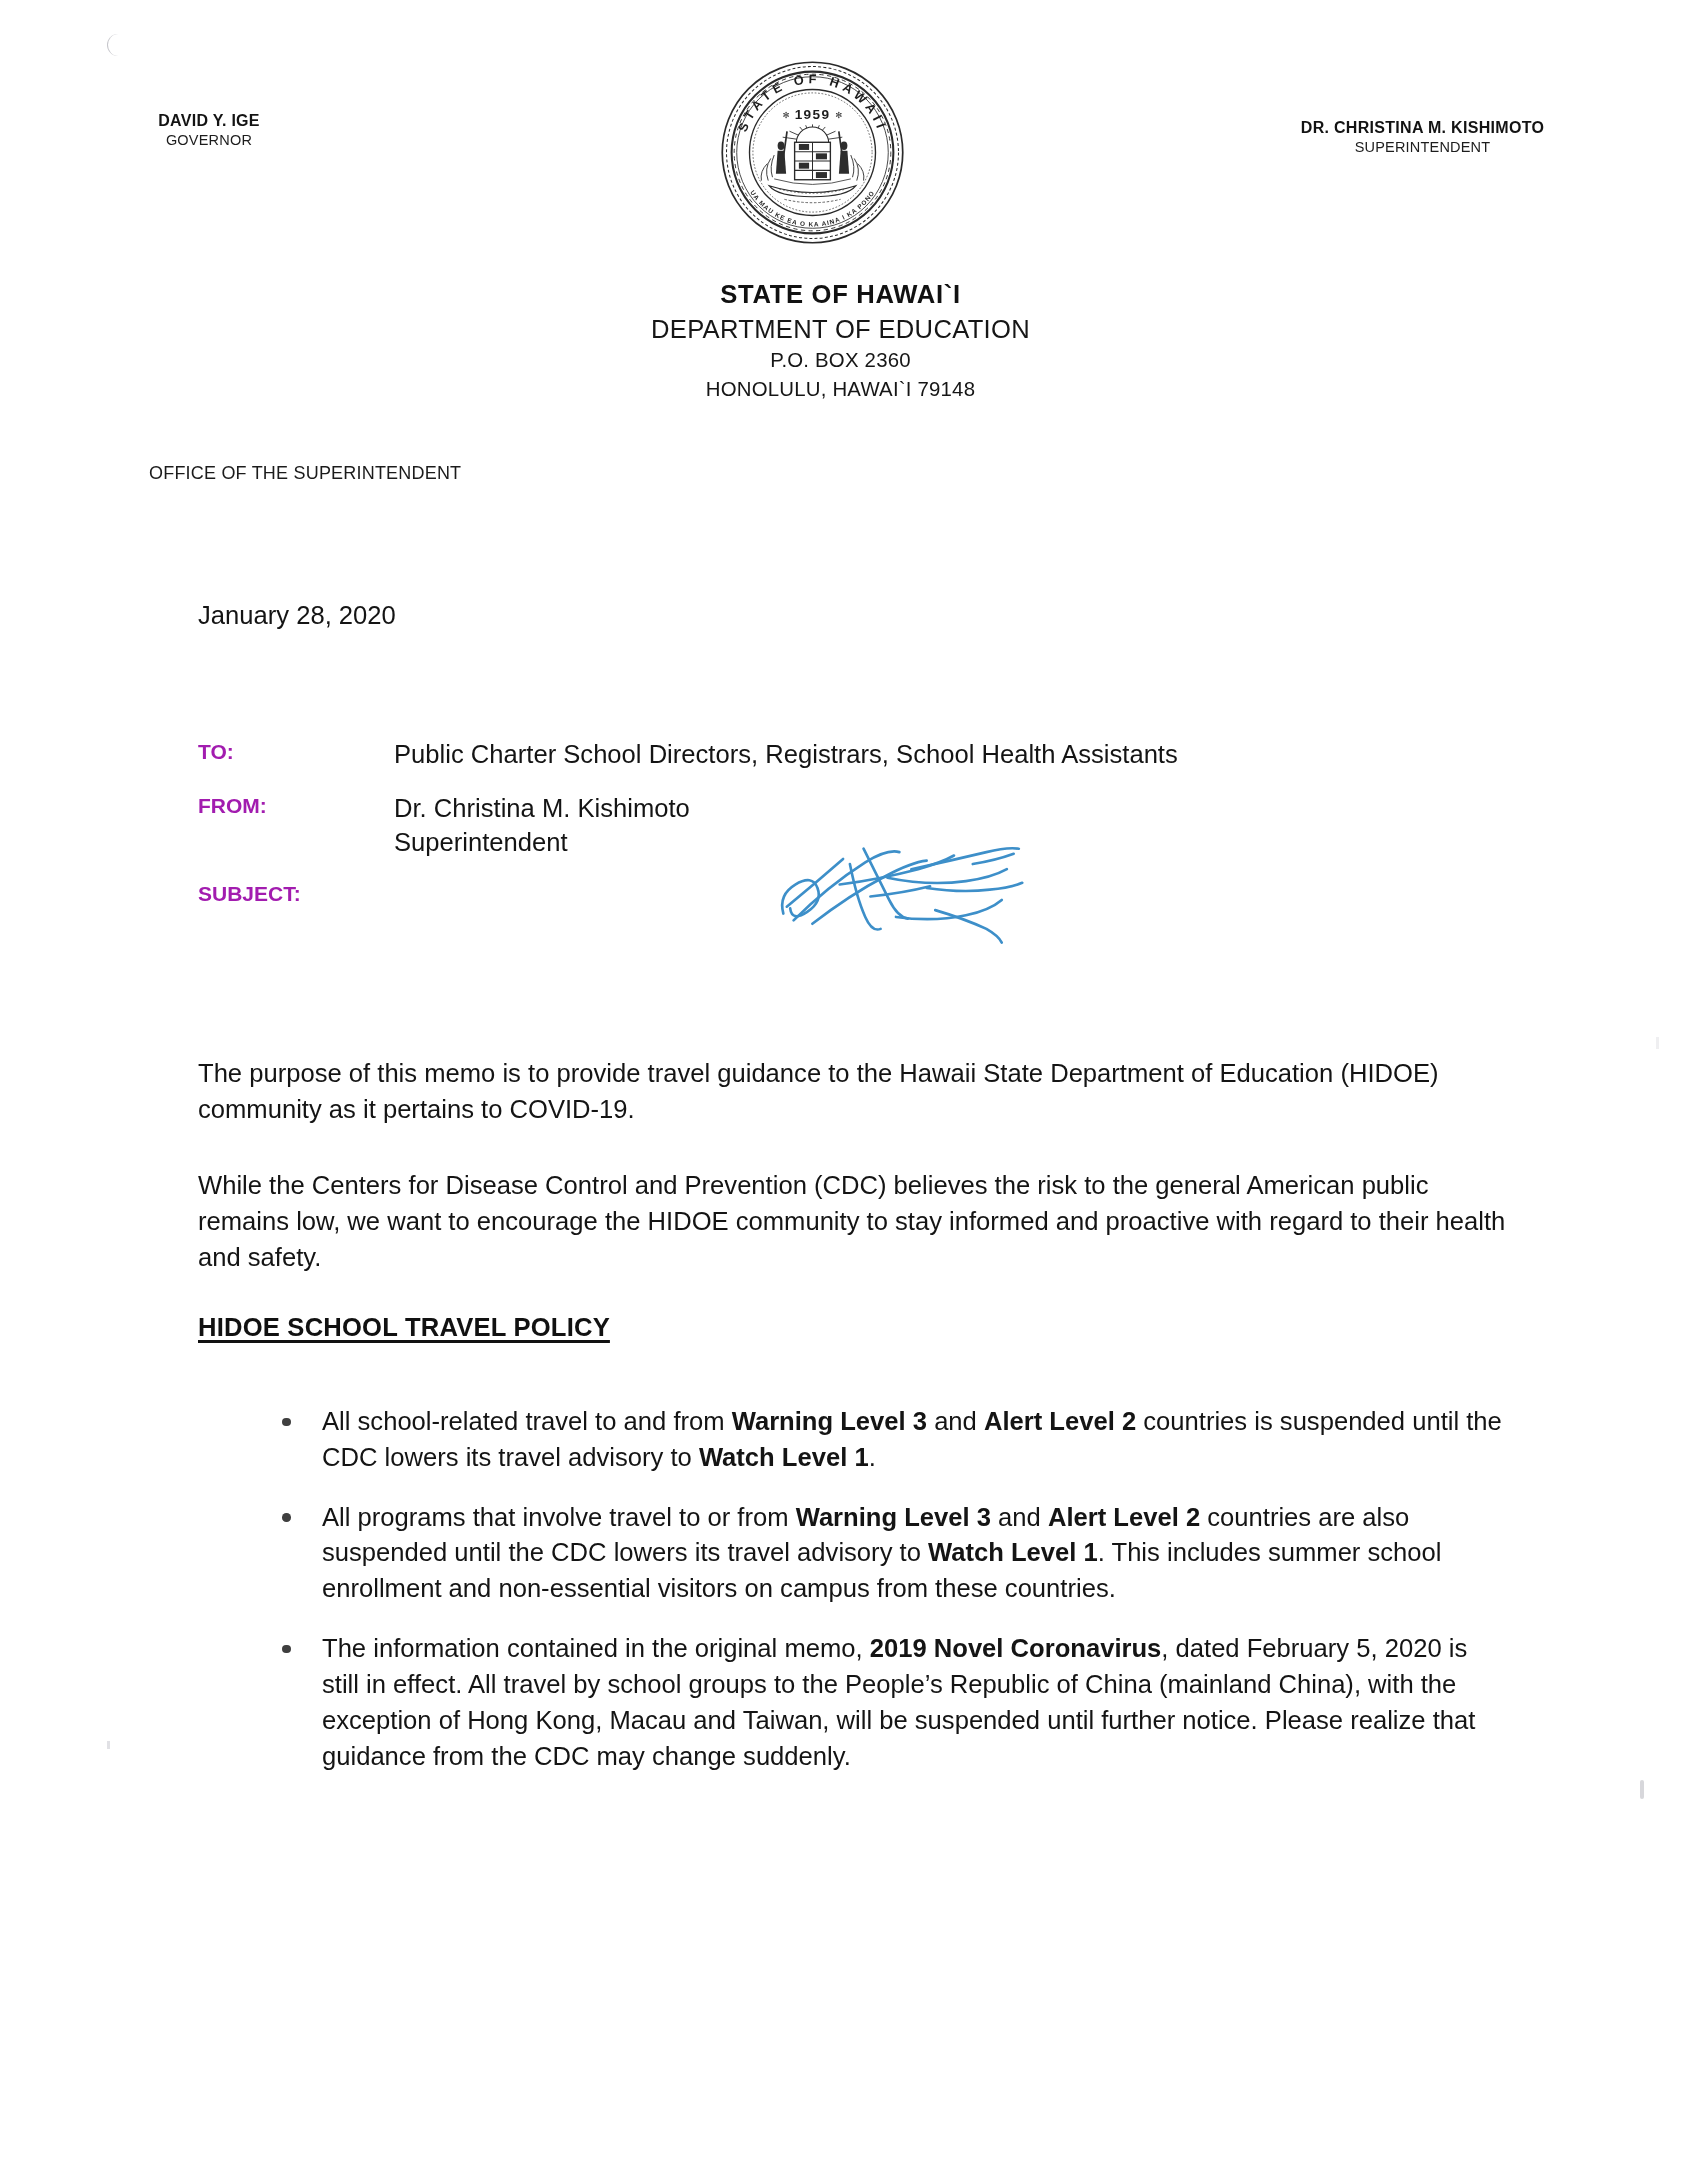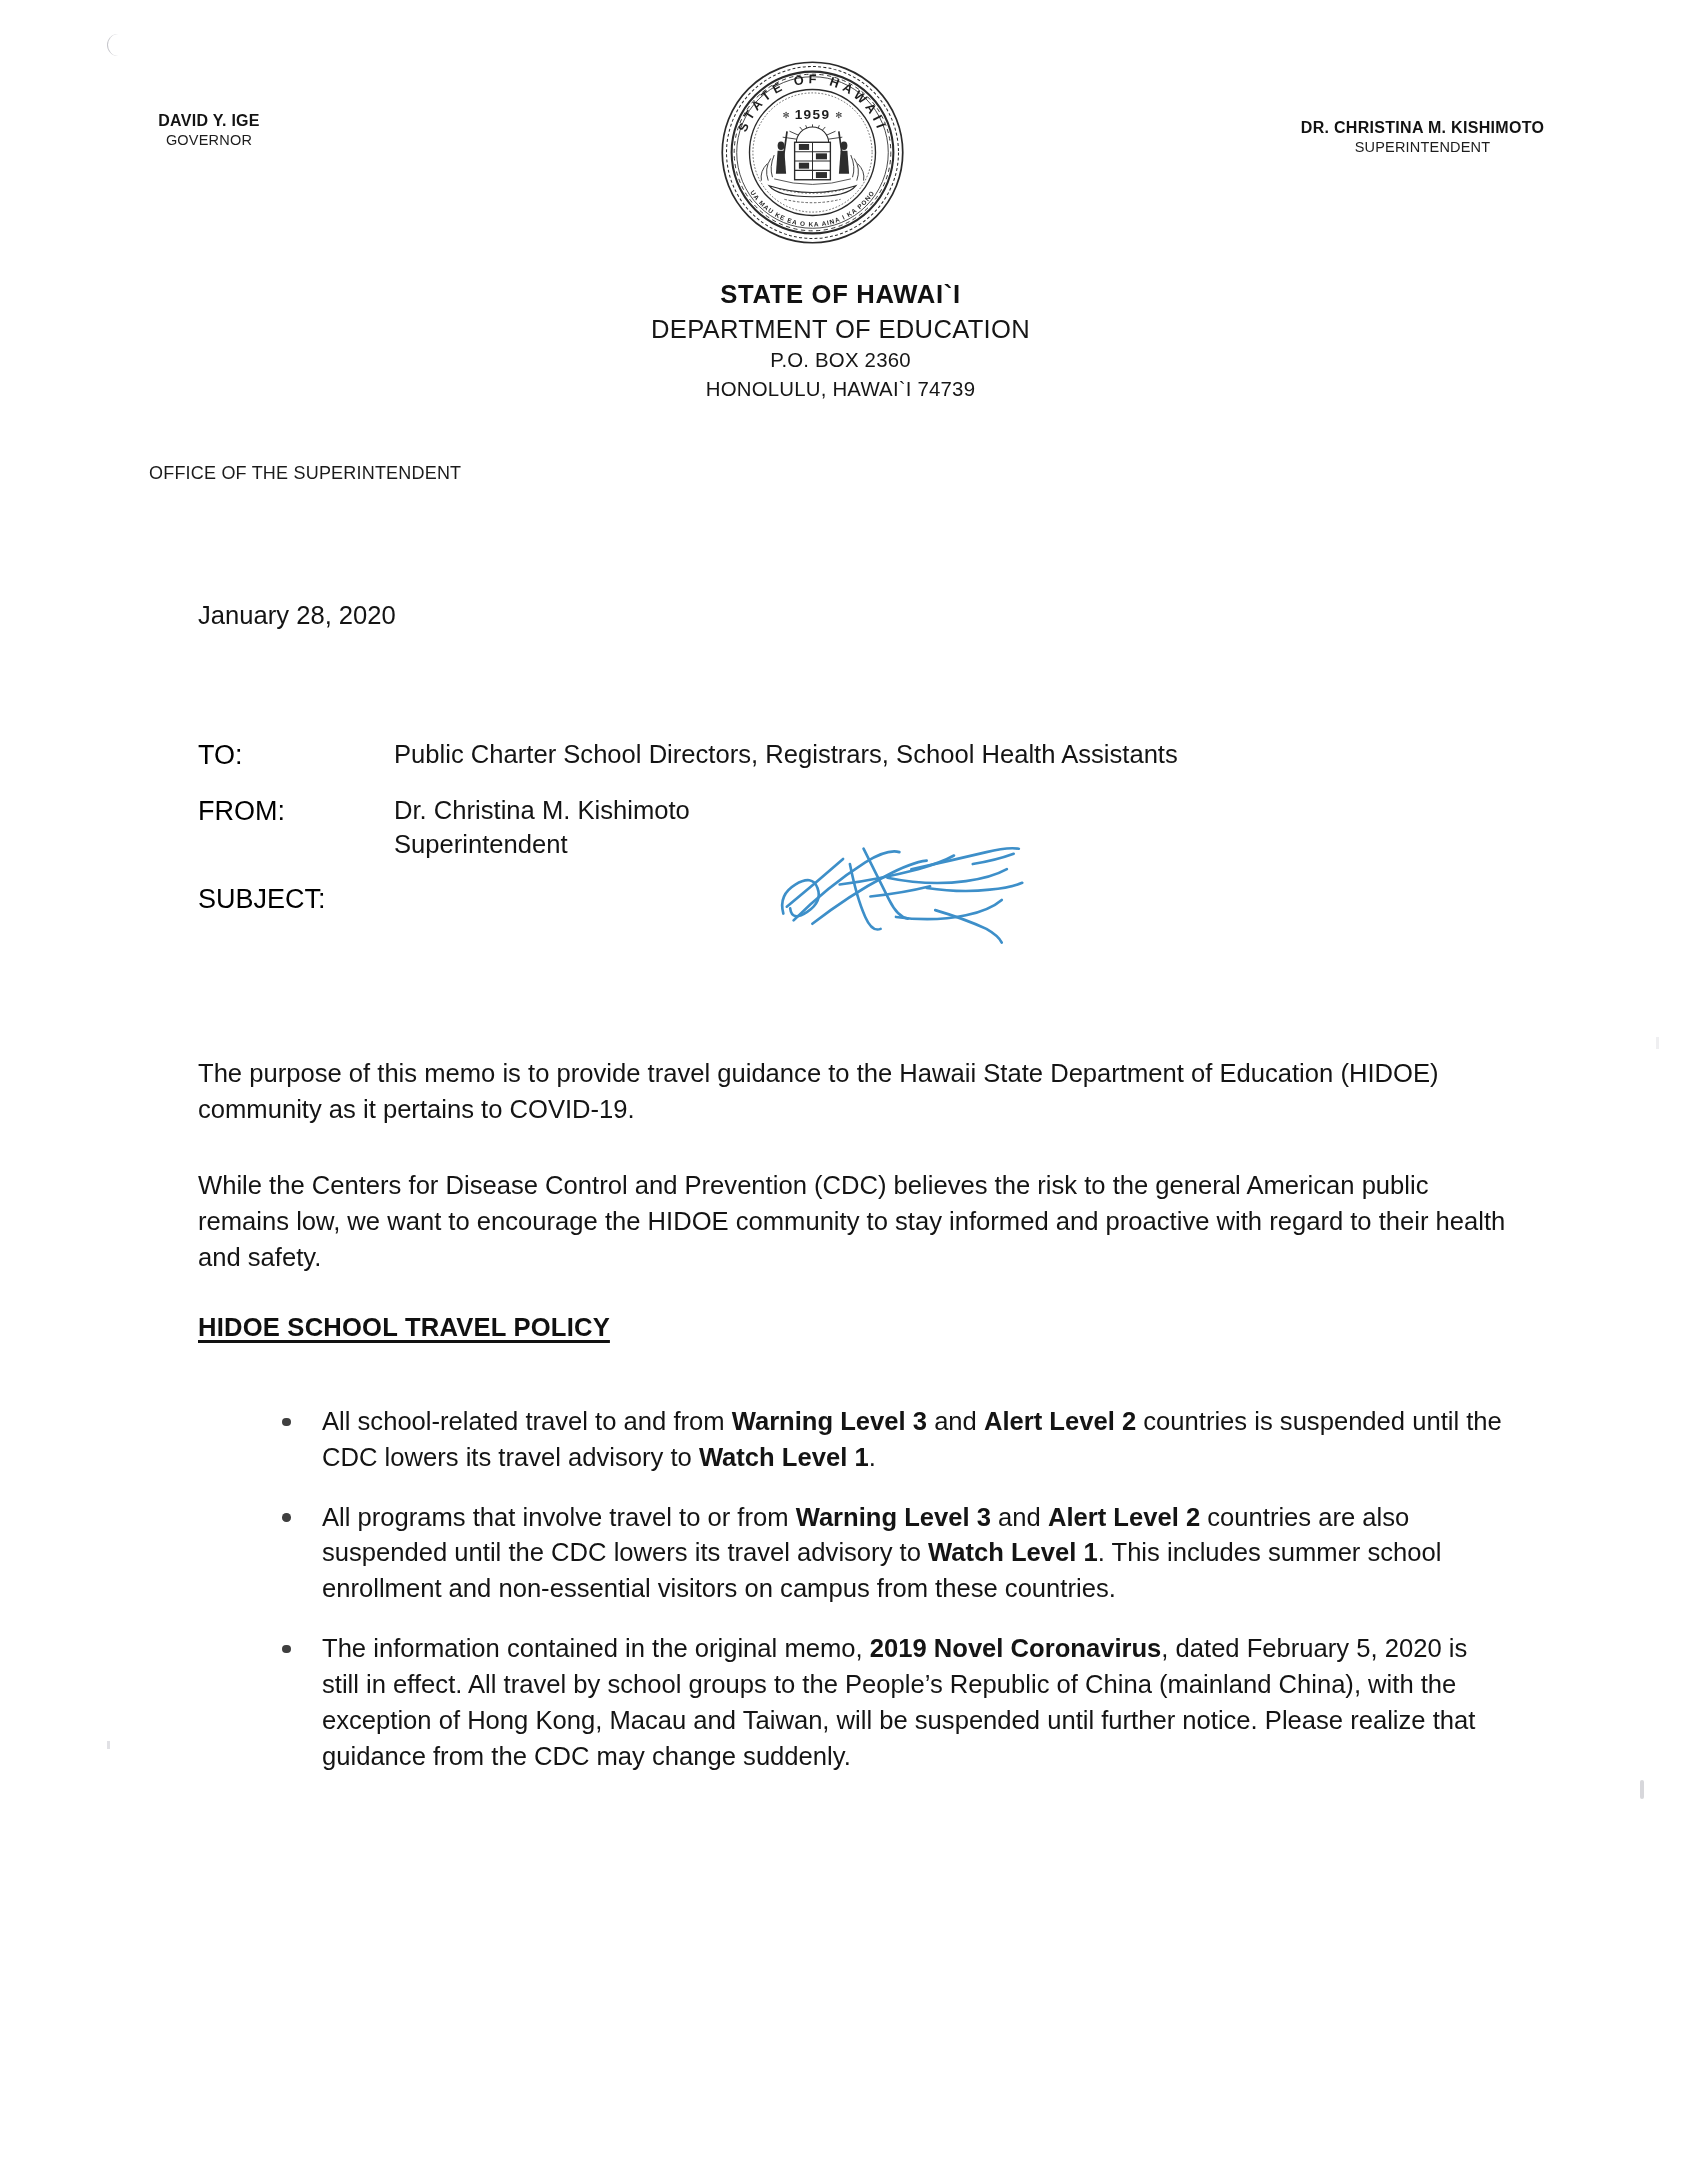--- a/index.html
+++ b/index.html
@@ -164,23 +164,24 @@
     width: 1329px;
   }
   .memo-row {
     display: flex;
     align-items: flex-start;
     margin-bottom: 20.4px;
   }
   .memo-label {
     width: 196px;
     flex: 0 0 196px;
-    font-size: 27px;
+    font-size: 21px;
     line-height: 1.32;
-    color: #000000;
+    color: #a21caf;
+    font-weight: bold;
   }
   .memo-value {
     flex: 1 1 auto;
     font-size: 25.6px;
     line-height: 1.32;
     color: #141414;
     position: relative;
   }
   .memo-value .vline { display: block; white-space: nowrap; }
   .memo-value.bold { font-weight: bold; }
@@ -353,21 +354,21 @@
     <div class="lh-right">
       <div class="lh-name">DR. CHRISTINA M. KISHIMOTO</div>
       <div class="lh-title">SUPERINTENDENT</div>
     </div>
   </div>
 
   <div class="addr">
     <div class="l1">STATE OF HAWAI`I</div>
     <div class="l2">DEPARTMENT OF EDUCATION</div>
     <div class="l3">P.O. BOX 2360</div>
-    <div class="l4">HONOLULU, HAWAI`I 74739</div>
+    <div class="l4">HONOLULU, HAWAI`I 79148</div>
   </div>
 
   <div class="office-line">OFFICE OF THE SUPERINTENDENT</div>
 
   <div class="date-line">January 28, 2020</div>
 
   <div class="memo-block">
 
     <div class="memo-row">
       <div class="memo-label">TO:</div>

